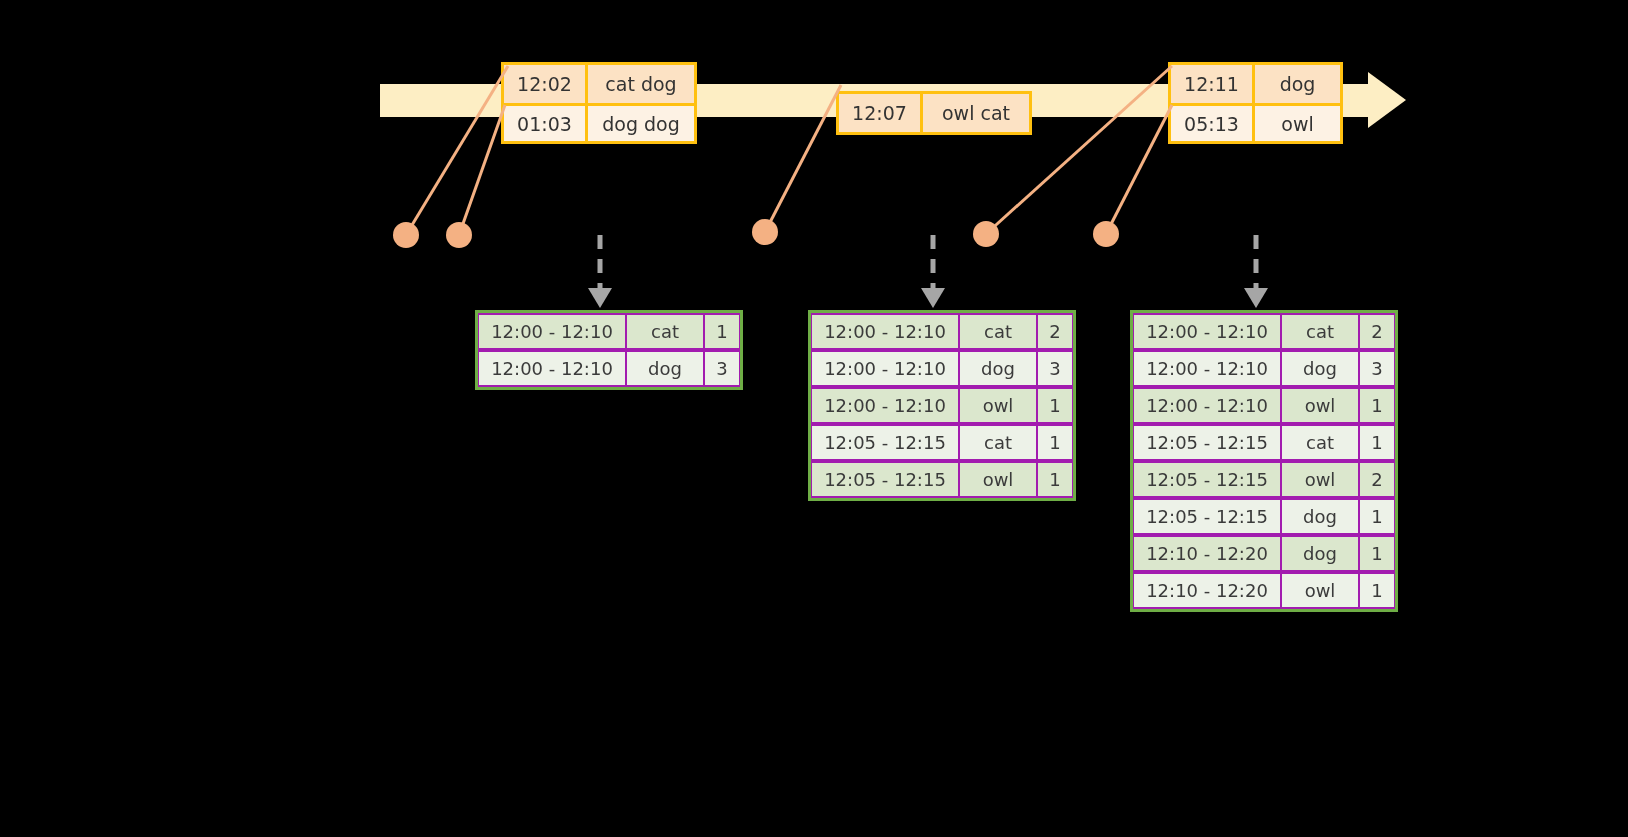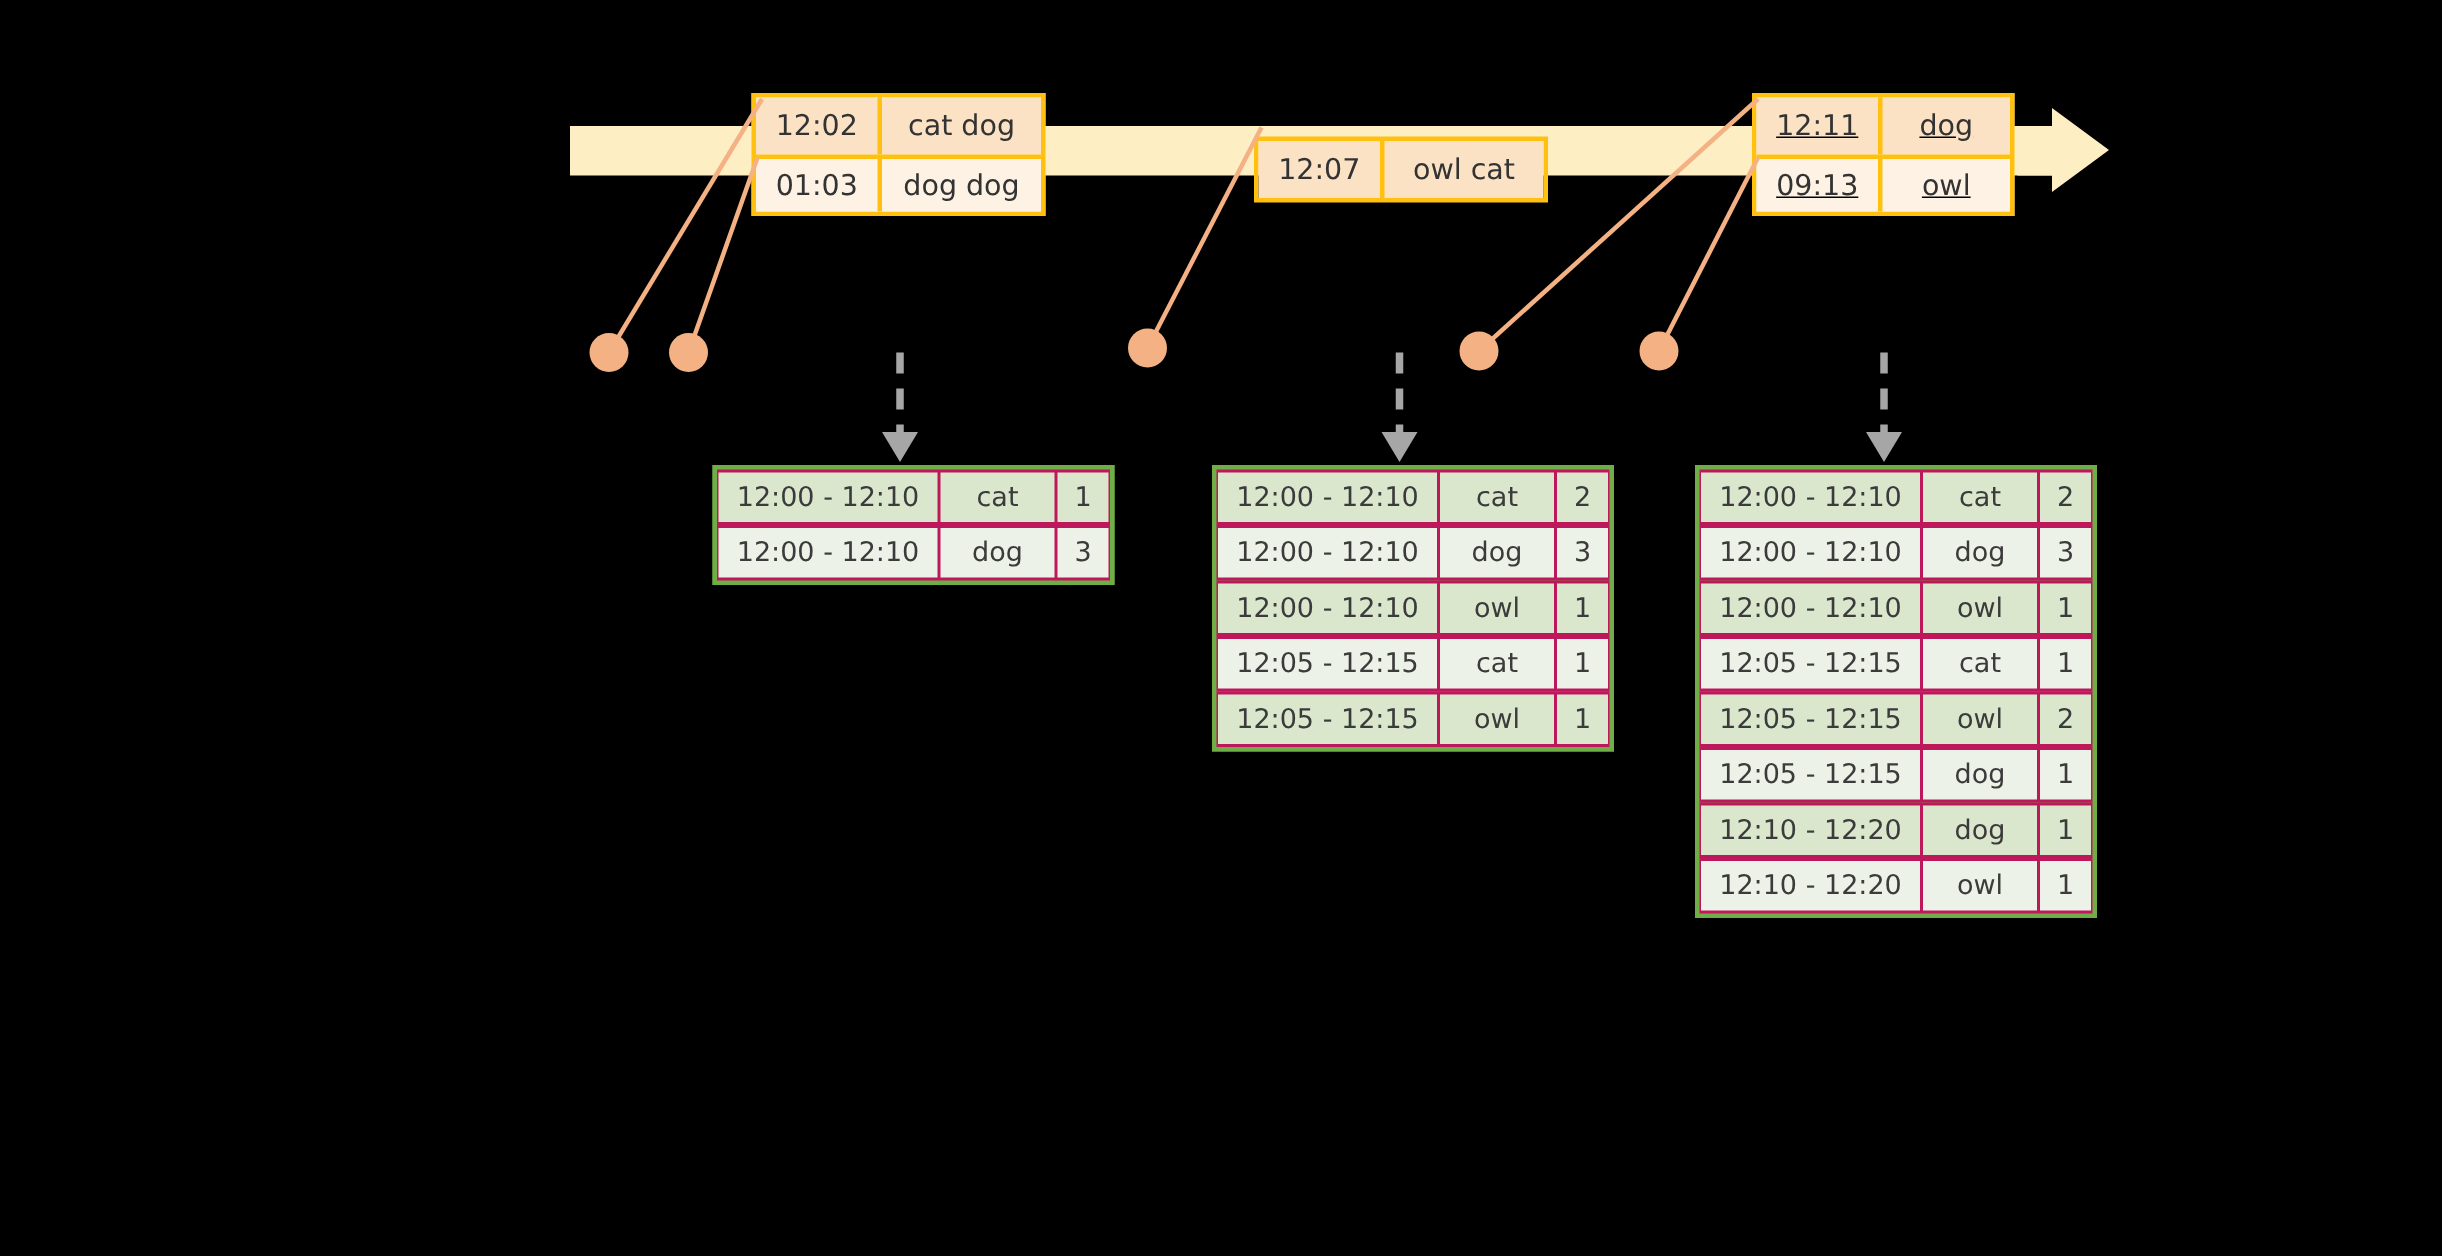--- a/index.html
+++ b/index.html
@@ -61,34 +61,34 @@
   .evt-words{
     flex:1;
     display:flex;align-items:center;justify-content:center;
     font-size:19px;color:#333333;
     padding:0 14px;
     box-sizing:border-box;
   }
 
   #evt-box-1{left:501px;top:62px;width:196px;}
   #evt-box-2{left:836px;top:81px;width:196px;margin-top:10px;}
-  #evt-box-3{left:1168px;top:62px;width:175px;text-decoration:underline;}
+  #evt-box-3{left:1168px;top:62px;width:175px;}
 
   
   .result-table{
     position:absolute;
     border:3px solid #6fae46;
     box-sizing:border-box;
     background:#6fae46;
   }
   .res-row{
     display:flex;
     height:37px;
     box-sizing:border-box;
-    background:#be185d;
+    background:#a21caf;
   }
   .res-cell{
     display:flex;align-items:center;justify-content:center;
     font-size:18px;color:#3b3b3b;
     margin:2px 1px;
     box-sizing:border-box;
   }
   .res-row.shade-a .res-cell{background:#dbe7cd;}
   .res-row.shade-b .res-cell{background:#edf2e8;}
   .res-window{width:146px;}
@@ -125,21 +125,21 @@
       <div class="evt-words">owl cat</div>
     </div>
   </div>
 
   <div class="evt-box" id="evt-box-3">
     <div class="evt-row shade-a">
       <div class="evt-time">12:11</div>
       <div class="evt-words">dog</div>
     </div>
     <div class="evt-row shade-b">
-      <div class="evt-time">09:13</div>
+      <div class="evt-time">05:13</div>
       <div class="evt-words">owl</div>
     </div>
   </div>
 
   <svg id="wires" viewBox="0 0 1628 837">
       <line x1="406" y1="235" x2="508" y2="66" stroke="#f4b183" stroke-width="3"></line>
       <circle cx="406" cy="235" r="13" fill="#f4b183"></circle>
       <line x1="459" y1="235" x2="505" y2="105" stroke="#f4b183" stroke-width="3"></line>
       <circle cx="459" cy="235" r="13" fill="#f4b183"></circle>
       <line x1="765" y1="232" x2="841" y2="85" stroke="#f4b183" stroke-width="3"></line>

